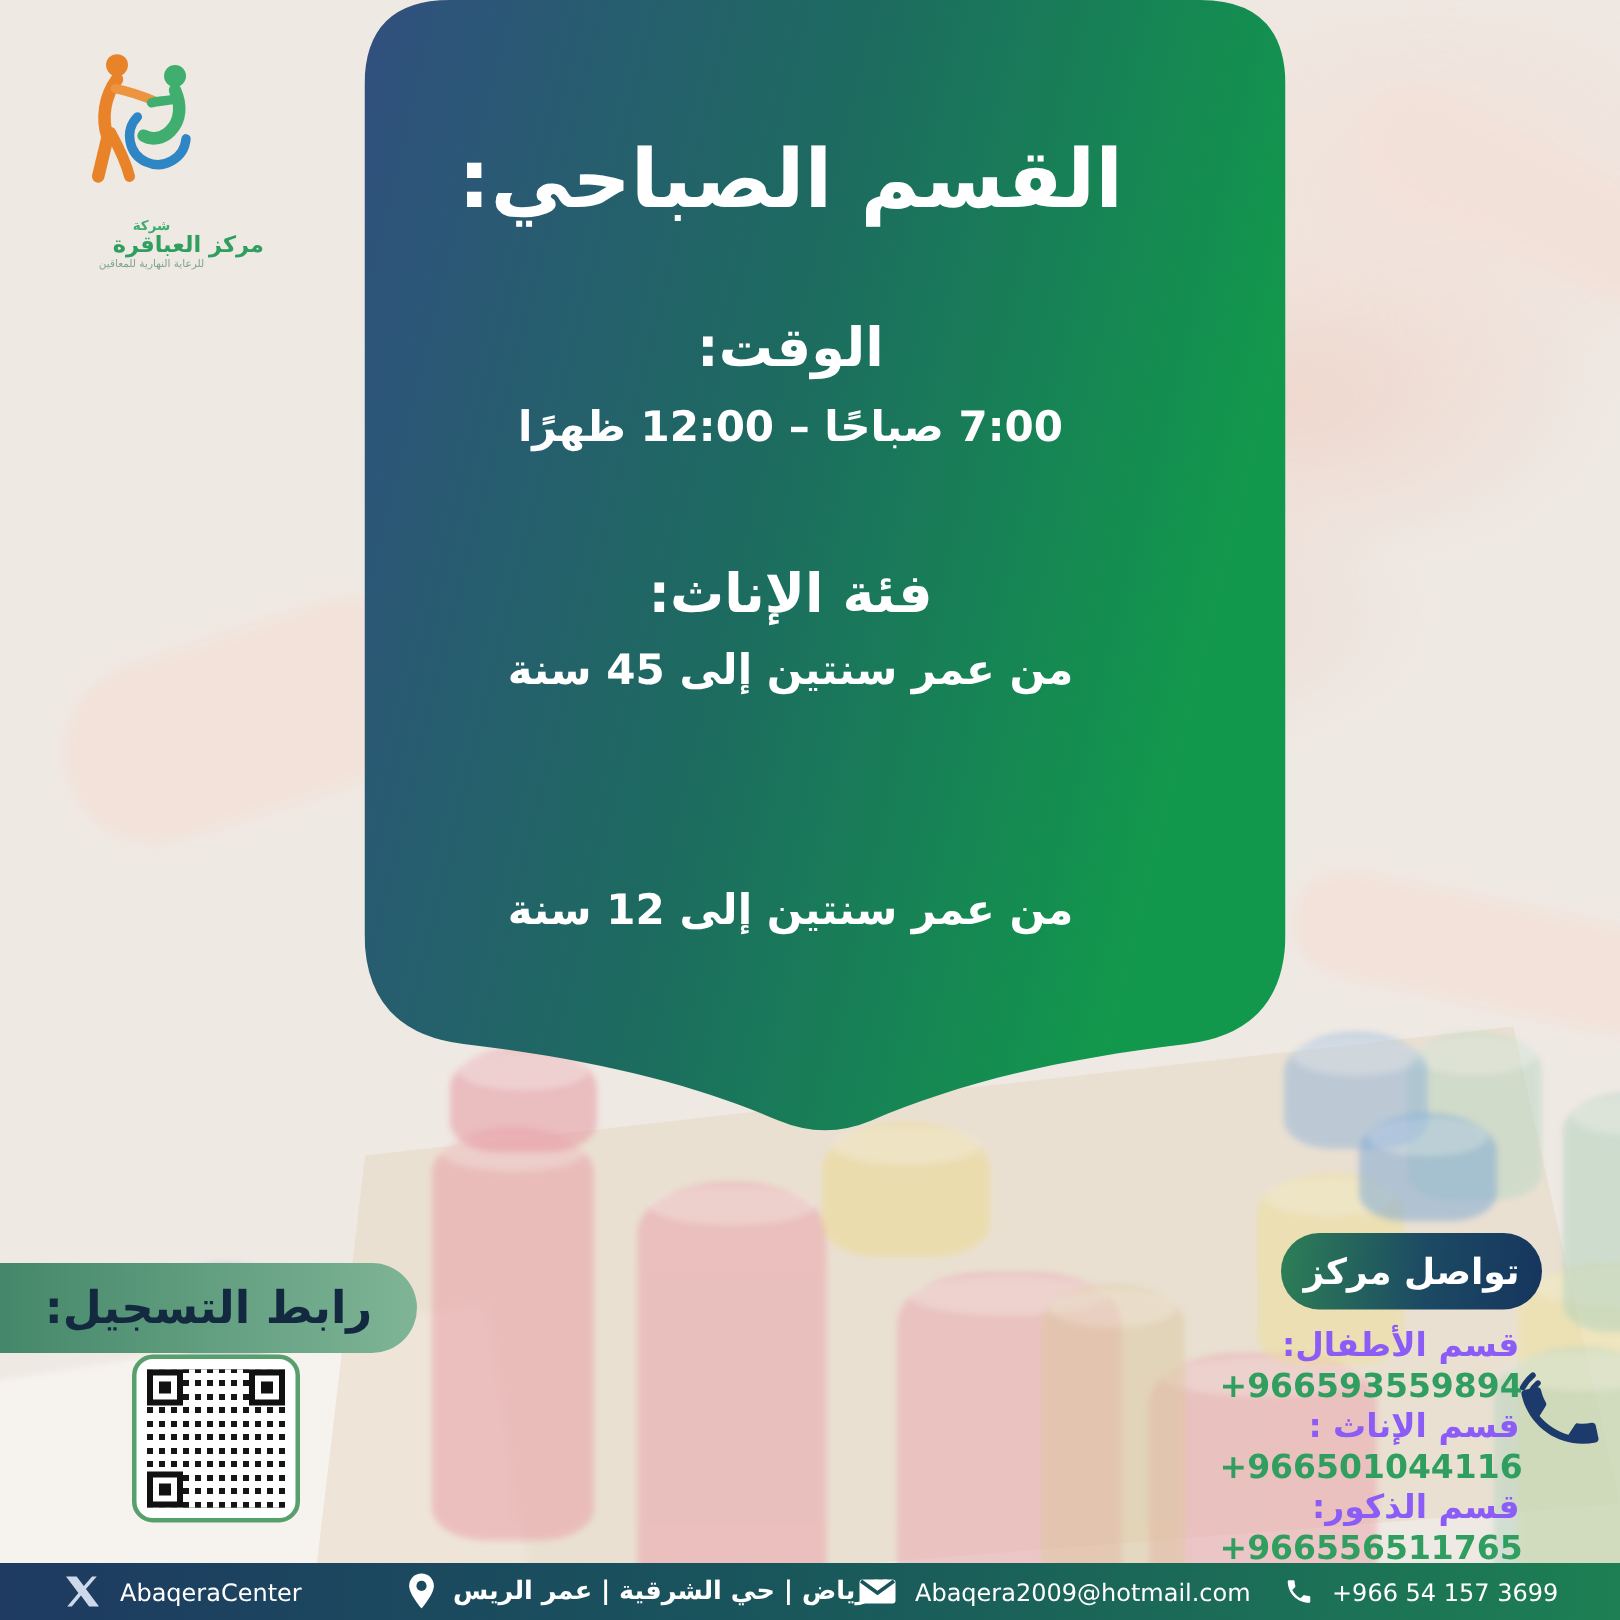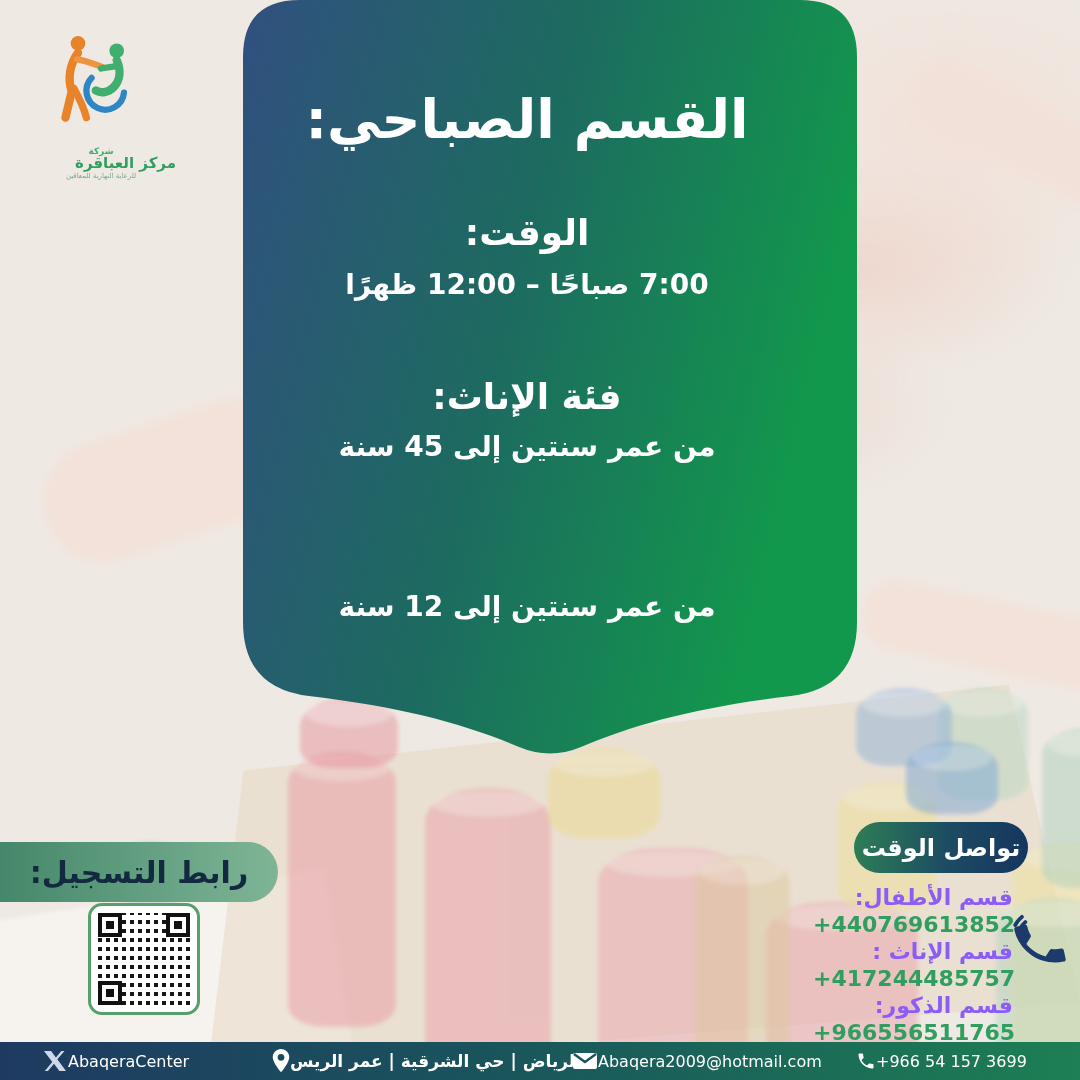--- a/index.html
+++ b/index.html
@@ -59,21 +59,21 @@
   .pill span{color:#fff;font-size:24px;font-weight:700;}
   .contact{position:absolute;right:67px;top:884px;width:200px;}
   .c-label{direction:rtl;text-align:right;font-size:22px;font-weight:700;color:#8b5cf6;line-height:27px;}
   .c-number{direction:ltr;text-align:left;font-size:22px;font-weight:700;color:#2f9e5f;line-height:27px;}
   .contact-phone-icon{position:absolute;right:8px;top:905px;width:62px;height:80px;}
 
   
   .footer{position:absolute;left:0;bottom:0;width:1080px;height:38px;
           background:linear-gradient(90deg,#1e3a61 0%,#19545c 45%,#1d7f53 100%);
           display:flex;align-items:center;color:#fff;}
-  .f-group{position:absolute;display:flex;align-items:center;height:38px;}
+  .f-group{position:absolute;display:flex;align-items:center;gap:12px;height:38px;}
   .f-text{font-size:16px;color:#fff;}
   .f-ar{direction:rtl;font-size:17px;font-weight:700;}
   .g1{left:42px;} .g2{left:272px;} .g3{left:572px;} .g4{left:856px;}
 </style>
 </head>
 <body>
 
 <div class="stage">
 
   <div class="bg">
@@ -152,27 +152,27 @@
   </div>
   <div class="qr-card">
     <div class="qr-pattern">
       <div class="finder f-tl"></div>
       <div class="finder f-tr"></div>
       <div class="finder f-bl"></div>
     </div>
   </div>
 
   <div class="pill">
-    <span dir="rtl">تواصل الوقت</span>
+    <span dir="rtl">تواصل مركز</span>
   </div>
   <div class="contact">
     <div class="c-label">قسم الأطفال:</div>
-    <div class="c-number">+440769613852</div>
+    <div class="c-number">+966593559894</div>
     <div class="c-label">قسم الإناث :</div>
-    <div class="c-number">+417244485757</div>
+    <div class="c-number">+966501044116</div>
     <div class="c-label">قسم الذكور:</div>
     <div class="c-number">+966556511765</div>
   </div>
   <svg class="contact-phone-icon" viewBox="0 0 26 26">
     <path fill="#1c3a6b" d="M7.1 11.3c1.5 2.9 3.9 5.3 6.8 6.8l2.3-2.3c.3-.3.7-.4 1-.2 1.2.4 2.4.6 3.7.6.6 0 1 .5 1 1v3.6c0 .6-.4 1-1 1C11.2 21.8 3.4 14 3.4 4.3c0-.6.5-1 1-1H8c.6 0 1 .4 1 1 0 1.3.2 2.5.6 3.7.1.4 0 .8-.3 1l-2.2 2.3z" transform="rotate(-12 13 13)"></path>
     <path fill="none" stroke="#1c3a6b" stroke-width="1.6" stroke-linecap="round" d="M4.2 6.2 A9 9 0 0 1 6.4 3.4 M2.2 4.6 A12 12 0 0 1 5 1.2"></path>
   </svg>
 
   <div class="footer">
     <div class="f-group g1">

